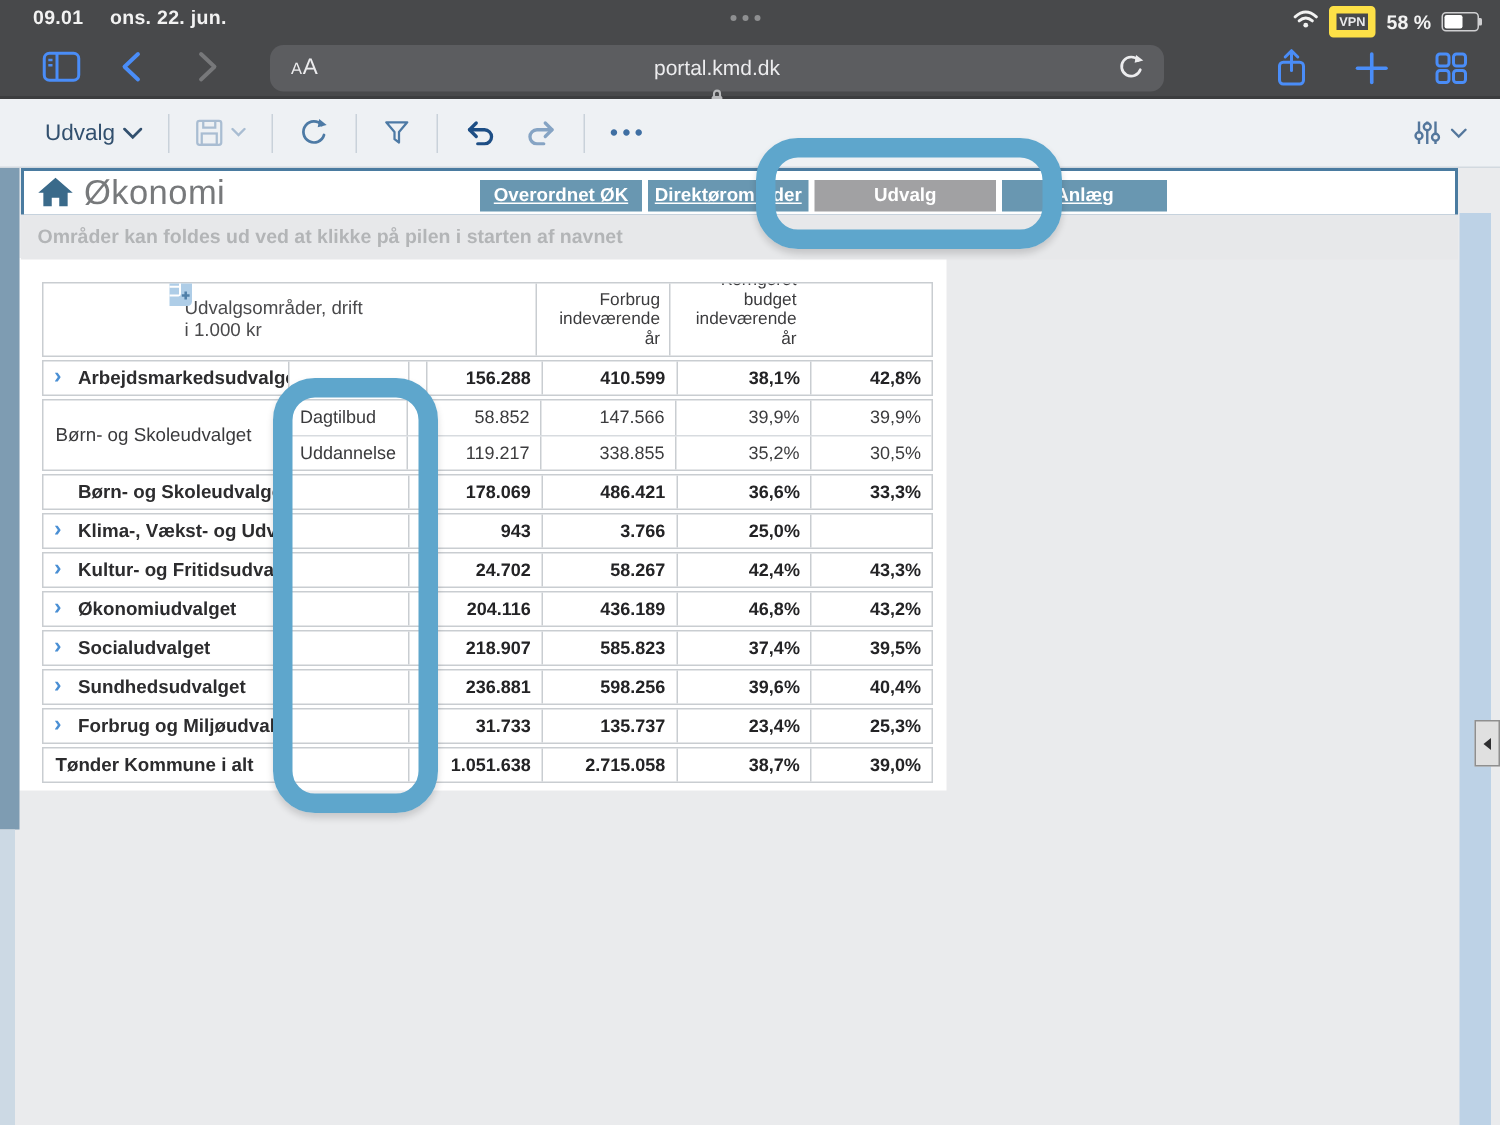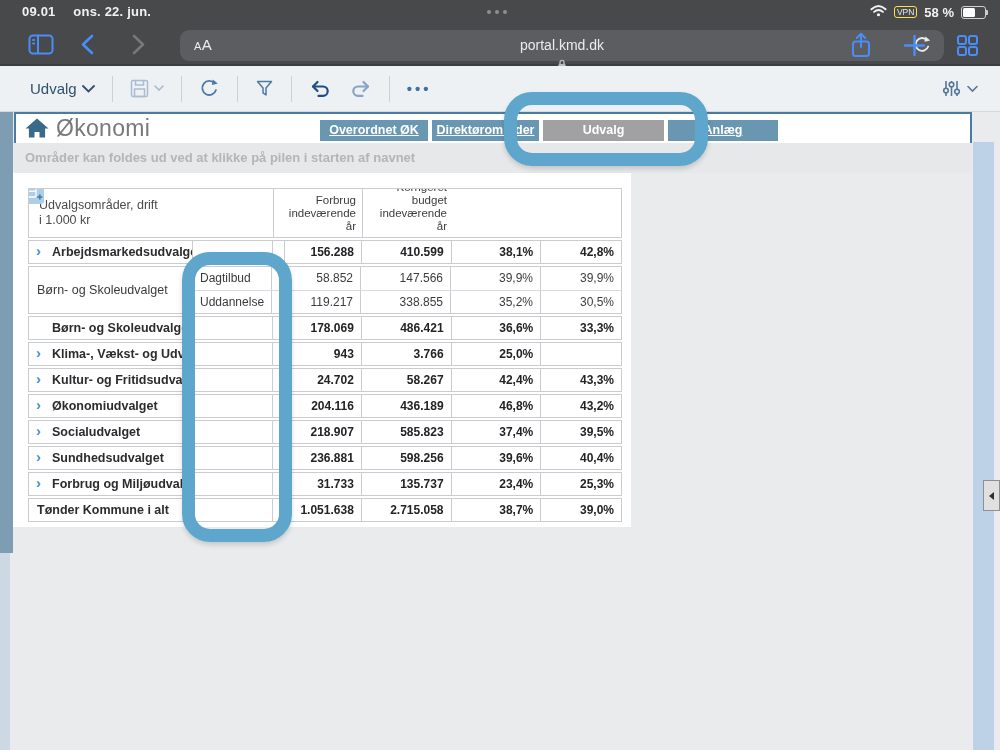--- a/index.html
+++ b/index.html
@@ -6,29 +6,29 @@
   body{width:1000px;height:750px;position:relative;overflow:hidden;
        font-family:"Liberation Sans","DejaVu Sans",sans-serif;background:#eaebed;}
 
   
   .status-bar{position:absolute;left:0;top:0;width:1000px;height:26px;background:#48494b;color:#f2f2f2;}
   .sb-left{position:absolute;left:22px;top:4px;font-size:13px;font-weight:bold;letter-spacing:.2px;}
   .sb-left .date{margin-left:14px;font-weight:bold;}
   .mt-dots{position:absolute;left:487px;top:10px;display:flex;gap:4px;}
   .mt-dots i{width:4px;height:4px;border-radius:50%;background:#8e8f91;display:block;}
   .sb-right{position:absolute;right:14px;top:4px;display:flex;align-items:center;gap:7px;font-size:13px;font-weight:bold;}
-  .vpn-badge{border:1px solid #fde047;border-radius:3px;font-size:8.5px;font-weight:normal;padding:1px 2px;color:#e9e9eb;line-height:1;}
+  .vpn-badge{border:5px solid #fde047;border-radius:3px;font-size:8.5px;font-weight:bold;padding:1px 2px;color:#e9e9eb;line-height:1;}
   .battery{position:relative;width:23px;height:11px;border:1px solid #cfcfd1;border-radius:3px;}
   .battery i{position:absolute;left:1px;top:1px;bottom:1px;width:12px;background:#fff;border-radius:1.5px;display:block;}
   .battery:after{content:"";position:absolute;right:-3px;top:3px;width:2px;height:5px;background:#cfcfd1;border-radius:0 1px 1px 0;}
 
   
   .nav-bar{position:absolute;left:0;top:26px;width:1000px;height:38px;background:#48494b;border-bottom:2px solid #3c3d3f;}
   .nav-ico{position:absolute;top:7px;cursor:default;}
-  .url-capsule{position:absolute;left:180px;top:4px;width:764px;height:31px;background:#5c5d60;border-radius:9px;color:#ececee;}
+  .url-capsule{position:absolute;left:180px;top:4px;width:596px;height:31px;background:#5c5d60;border-radius:9px;color:#ececee;}
   .url-aa{position:absolute;left:14px;top:6px;font-size:15px;letter-spacing:.5px;}
   .url-aa .small{font-size:11px;}
   .url-center{position:absolute;left:0;right:0;top:7px;text-align:center;font-size:14px;display:flex;justify-content:center;align-items:center;gap:5px;flex-direction:column;}
   .url-reload{position:absolute;right:12px;top:5px;}
 
   
   .app-toolbar{position:absolute;left:0;top:66px;width:1000px;height:46px;background:#eef1f4;border-bottom:1px solid #d2d9df;
                display:flex;align-items:center;padding-left:30px;box-sizing:border-box;}
   .tb-item{display:flex;align-items:center;gap:5px;margin-right:17px;}
   .tb-sep{width:1px;height:26px;background:#c9d2da;margin-right:17px;}
@@ -50,21 +50,21 @@
   .ptab{height:21px;line-height:21px;text-align:center;background:#6997b1;color:#ffffff;font-size:12.5px;font-weight:bold;
         text-decoration:underline;box-sizing:border-box;}
   .ptab.active{background:#a1a1a3;text-decoration:none;}
 
   .hint-band{position:absolute;left:14px;top:31px;width:958px;height:30px;background:#e7e8ea;
              color:#b3b5b7;font-size:13px;font-weight:bold;line-height:30px;padding-left:11px;box-sizing:border-box;}
 
   
   .table-wrap{position:absolute;left:28px;top:76px;width:594px;}
   .band{display:flex;background:#fff;border:1px solid #c9cdd1;margin-bottom:2px;box-sizing:border-box;height:24px;}
-  .band.hband{height:50px;}
+  .band.hband{height:50px;justify-content:center;}
   .band.exband{height:48px;}
   .cell{box-sizing:border-box;border-right:1px solid #c9cdd1;overflow:hidden;white-space:nowrap;}
   .cell:last-child{border-right:none;}
   .corner{width:245px;position:relative;display:flex;flex-direction:column;justify-content:center;
           padding-left:10px;font-size:12.5px;line-height:15px;color:#4a4a4c;}
   .hcell{display:flex;align-items:flex-end;justify-content:flex-end;text-align:right;
          font-size:11.5px;line-height:13px;padding:3px 6px 4px;white-space:normal;color:#3c3c3e;}
   .hc1{width:89px;} .hc2{width:90px;} .hc3{width:90px;} .hc4{width:80px;}
   .name{width:165px;font-size:12.5px;display:flex;align-items:center;padding-left:23px;position:relative;
         color:#2c2c2e;font-weight:bold;}

